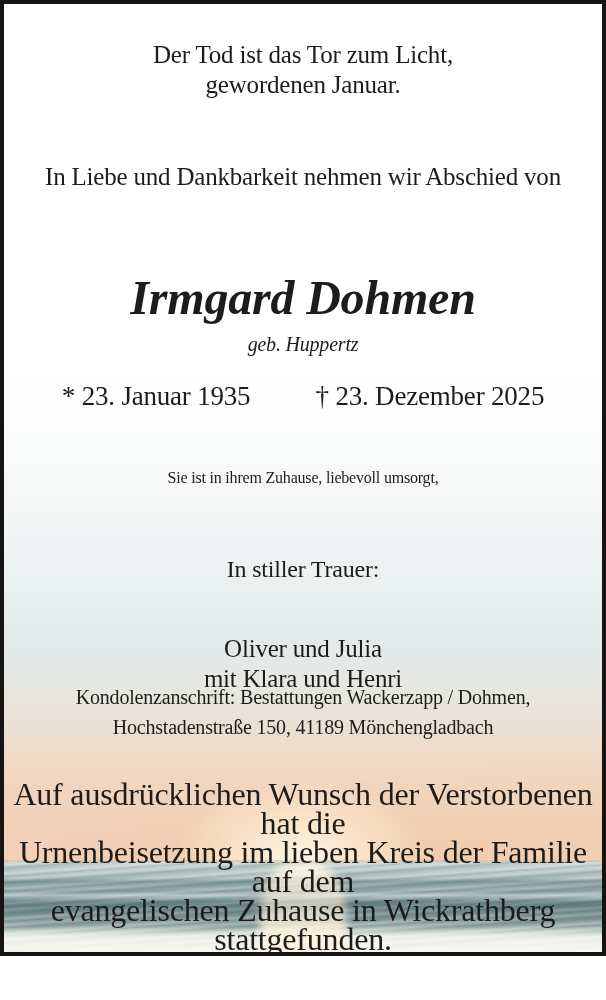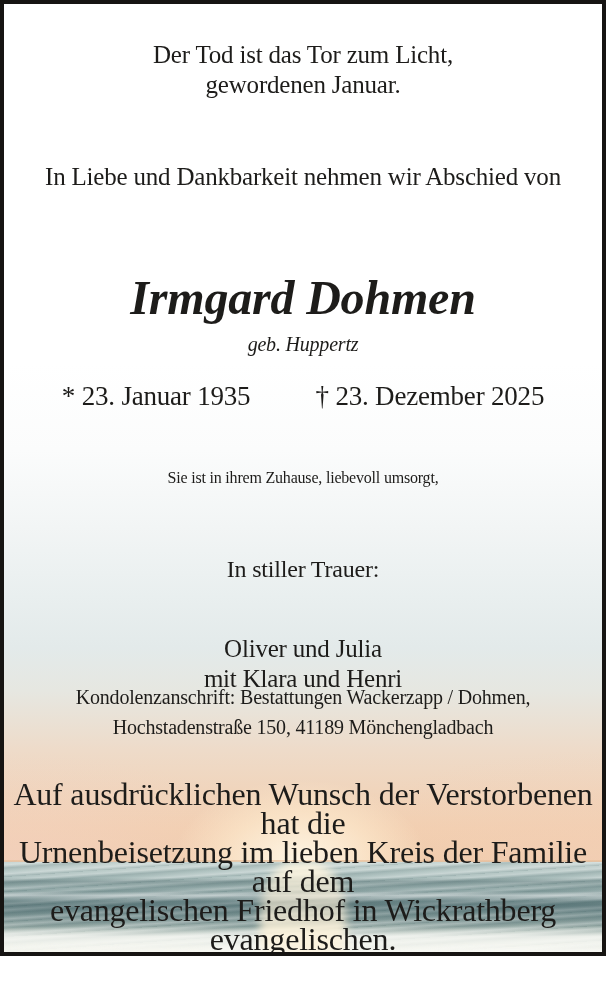--- a/index.html
+++ b/index.html
@@ -179,16 +179,16 @@
   </div>
 
   <div class="txt condolence">
     <span class="line">Kondolenzanschrift: Bestattungen Wackerzapp / Dohmen,</span>
     <span class="line">Hochstadenstraße 150, 41189 Mönchengladbach</span>
   </div>
 
   <div class="txt burial">
     <span class="line">Auf ausdrücklichen Wunsch der Verstorbenen hat die</span>
     <span class="line">Urnenbeisetzung im lieben Kreis der Familie auf dem</span>
-    <span class="line">evangelischen Friedhof in Wickrathberg evangelischen.</span>
+    <span class="line">evangelischen Zuhause in Wickrathberg stattgefunden.</span>
   </div>
 
 </div>
 
 </body></html>

